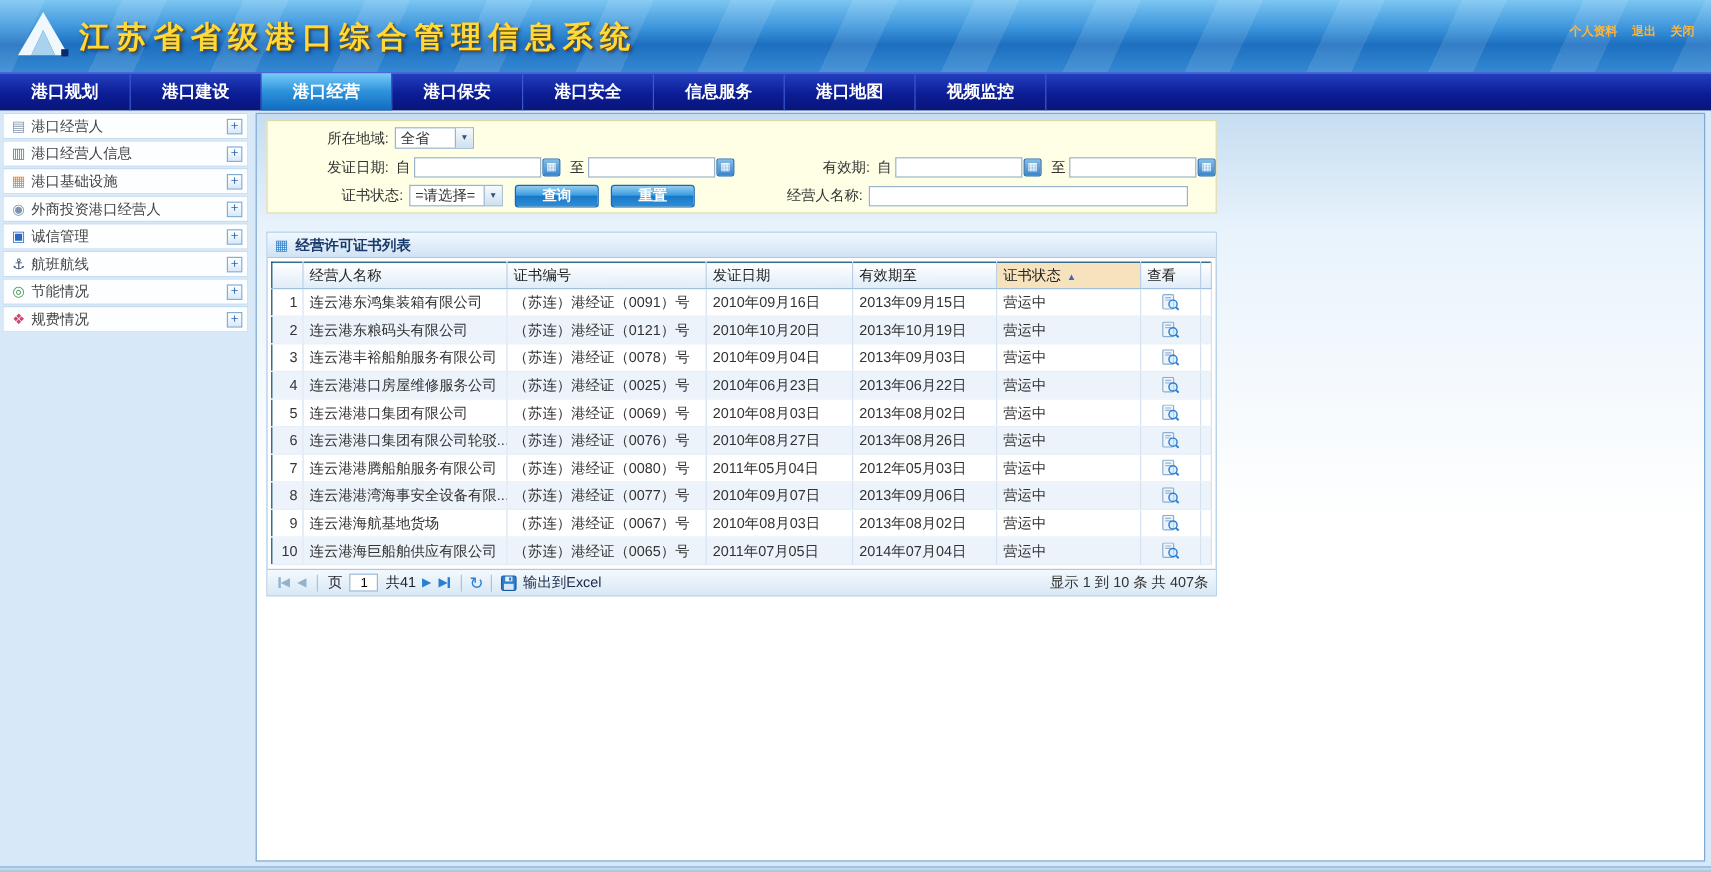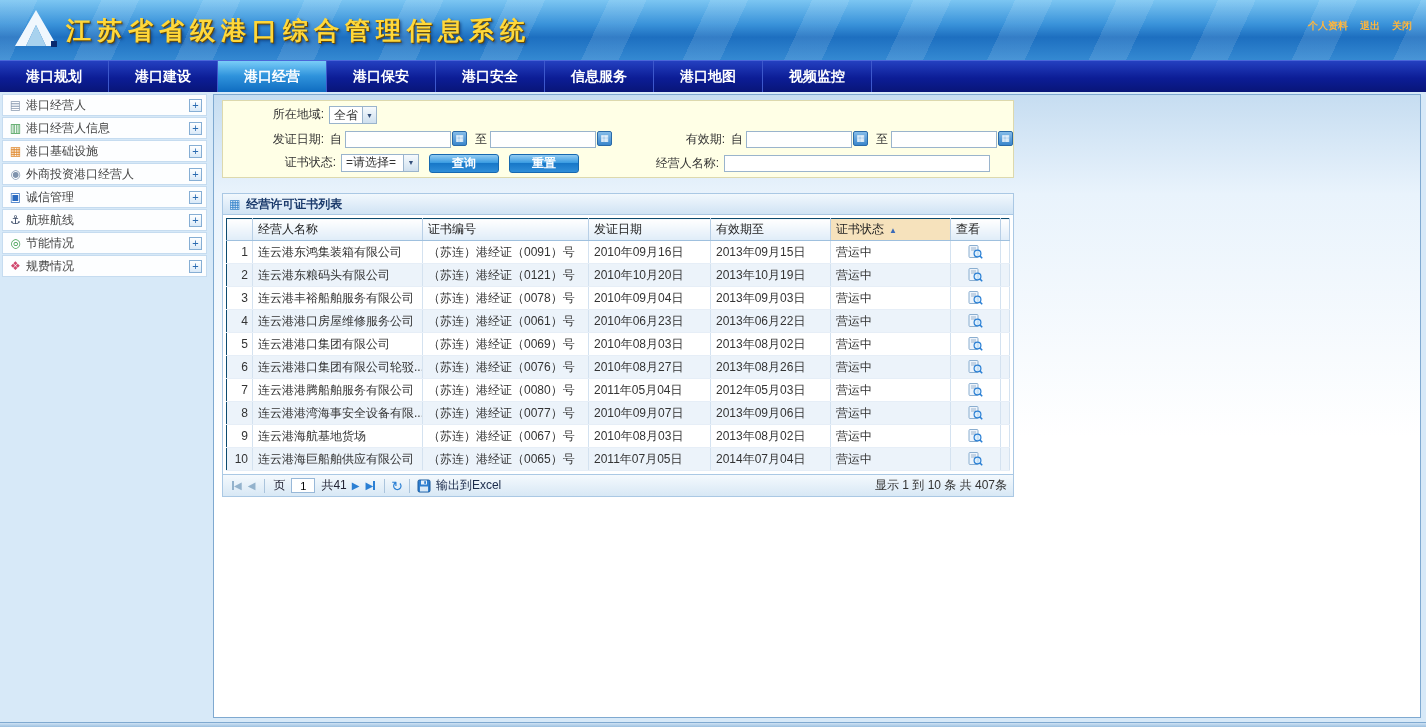--- a/index.html
+++ b/index.html
@@ -40,40 +40,40 @@
     background:linear-gradient(#ffffff,#d9e9f8); color:#2a6ab0; font-size:11px; line-height:11px;
     text-align:center; cursor:pointer; }
 
   .panel { flex:1; margin:0 3px 0 6px; height:624px; border:1px solid #7fa9d0;
     background:linear-gradient(180deg,#c6ddf1 0%,#e9f3fc 16%,#ffffff 55%);
     padding:5px 8px; }
 
   
   .filters { width:792px; background:#ffffe6; border:1px solid #ddd9ad; padding:2px 0; }
   .frow { display:flex; align-items:center; height:24px; }
-  .fcell { display:flex; }
+  .fcell { display:flex; align-items:center; }
   .fcell.left { width:395px; }
   .fcell.right { flex:1; }
   .flabel { width:106px; text-align:right; padding-right:5px; color:#333; white-space:nowrap; }
   .fcell.right .flabel { width:118px; }
   .mini { margin:0 3px 0 1px; }
   .tinput { height:17px; border:1px solid #9ab4cc; background:#fff; font-size:12px;
     padding:0 2px; font-family:inherit; }
   .date-input { width:106px; }
   .name-input { width:266px; }
   .calbtn { width:15px; height:15px; margin-left:1px; border:1px solid #2a6aa8; border-radius:2px;
     background:linear-gradient(#85bce8,#3a86cc); color:#fff; font-size:9px; line-height:13px;
     text-align:center; cursor:pointer; flex:0 0 auto; }
   .selectbox { height:18px; border:1px solid #9ab4cc; background:#fff; display:inline-flex;
     align-items:center; padding-left:4px; cursor:pointer; }
   .selectbox .sval { flex:1; white-space:nowrap; }
   .arrowbtn { width:15px; height:16px; margin-left:4px; border-left:1px solid #9ab4cc;
     background:linear-gradient(#f6fafd,#cfe0ef); color:#35507a; font-size:7px;
     display:flex; align-items:center; justify-content:center; }
-  .region-select { width:48px; }
+  .region-select { width:66px; }
   .status-select { width:78px; }
   .btn { width:70px; height:19px; margin-left:10px; border:1px solid #1668b0; border-radius:3px;
     background:linear-gradient(180deg,#93ccf2 0%,#3c9de2 45%,#1878c8 50%,#2f8ed8 100%);
     color:#fff; font-weight:bold; font-size:12px; text-align:center; line-height:17px; cursor:pointer; }
 
   
   .listbox { width:792px; margin-top:15px; border:1px solid #aac8e4; background:#fff; }
   .listtitle { height:21px; background:linear-gradient(180deg,#f2f8fd,#d0e3f4);
     border-bottom:1px solid #aac8e4; display:flex; align-items:center; padding:0 6px;
     font-weight:bold; color:#1a3a6b; }
@@ -311,21 +311,21 @@
                       <line x1="3" y1="3" x2="8" y2="3" stroke="#9ab4cf"></line>
                       <line x1="3" y1="5" x2="8" y2="5" stroke="#9ab4cf"></line>
                       <circle cx="9.5" cy="8.5" r="3.4" fill="rgba(210,235,255,.6)" stroke="#2a7fd4" stroke-width="1.2"></circle>
                       <line x1="12" y1="11" x2="14.2" y2="13.2" stroke="#2a7fd4" stroke-width="1.6"></line>
                     </svg></span></td>
                 <td></td>
               </tr>
               <tr>
                 <td class="rownum">4</td>
                 <td>连云港港口房屋维修服务公司</td>
-                <td>（苏连）港经证（0061）号</td>
+                <td>（苏连）港经证（0025）号</td>
                 <td>2010年06月23日</td>
                 <td>2013年06月22日</td>
                 <td>营运中</td>
                 <td class="viewcell"><span class="viewicon"><svg width="15" height="15" viewBox="0 0 15 15">
                       <rect x="1" y="0.5" width="9" height="12" rx="1" fill="#eef4fb" stroke="#8aaed0"></rect>
                       <line x1="3" y1="3" x2="8" y2="3" stroke="#9ab4cf"></line>
                       <line x1="3" y1="5" x2="8" y2="5" stroke="#9ab4cf"></line>
                       <circle cx="9.5" cy="8.5" r="3.4" fill="rgba(210,235,255,.6)" stroke="#2a7fd4" stroke-width="1.2"></circle>
                       <line x1="12" y1="11" x2="14.2" y2="13.2" stroke="#2a7fd4" stroke-width="1.6"></line>
                     </svg></span></td>

